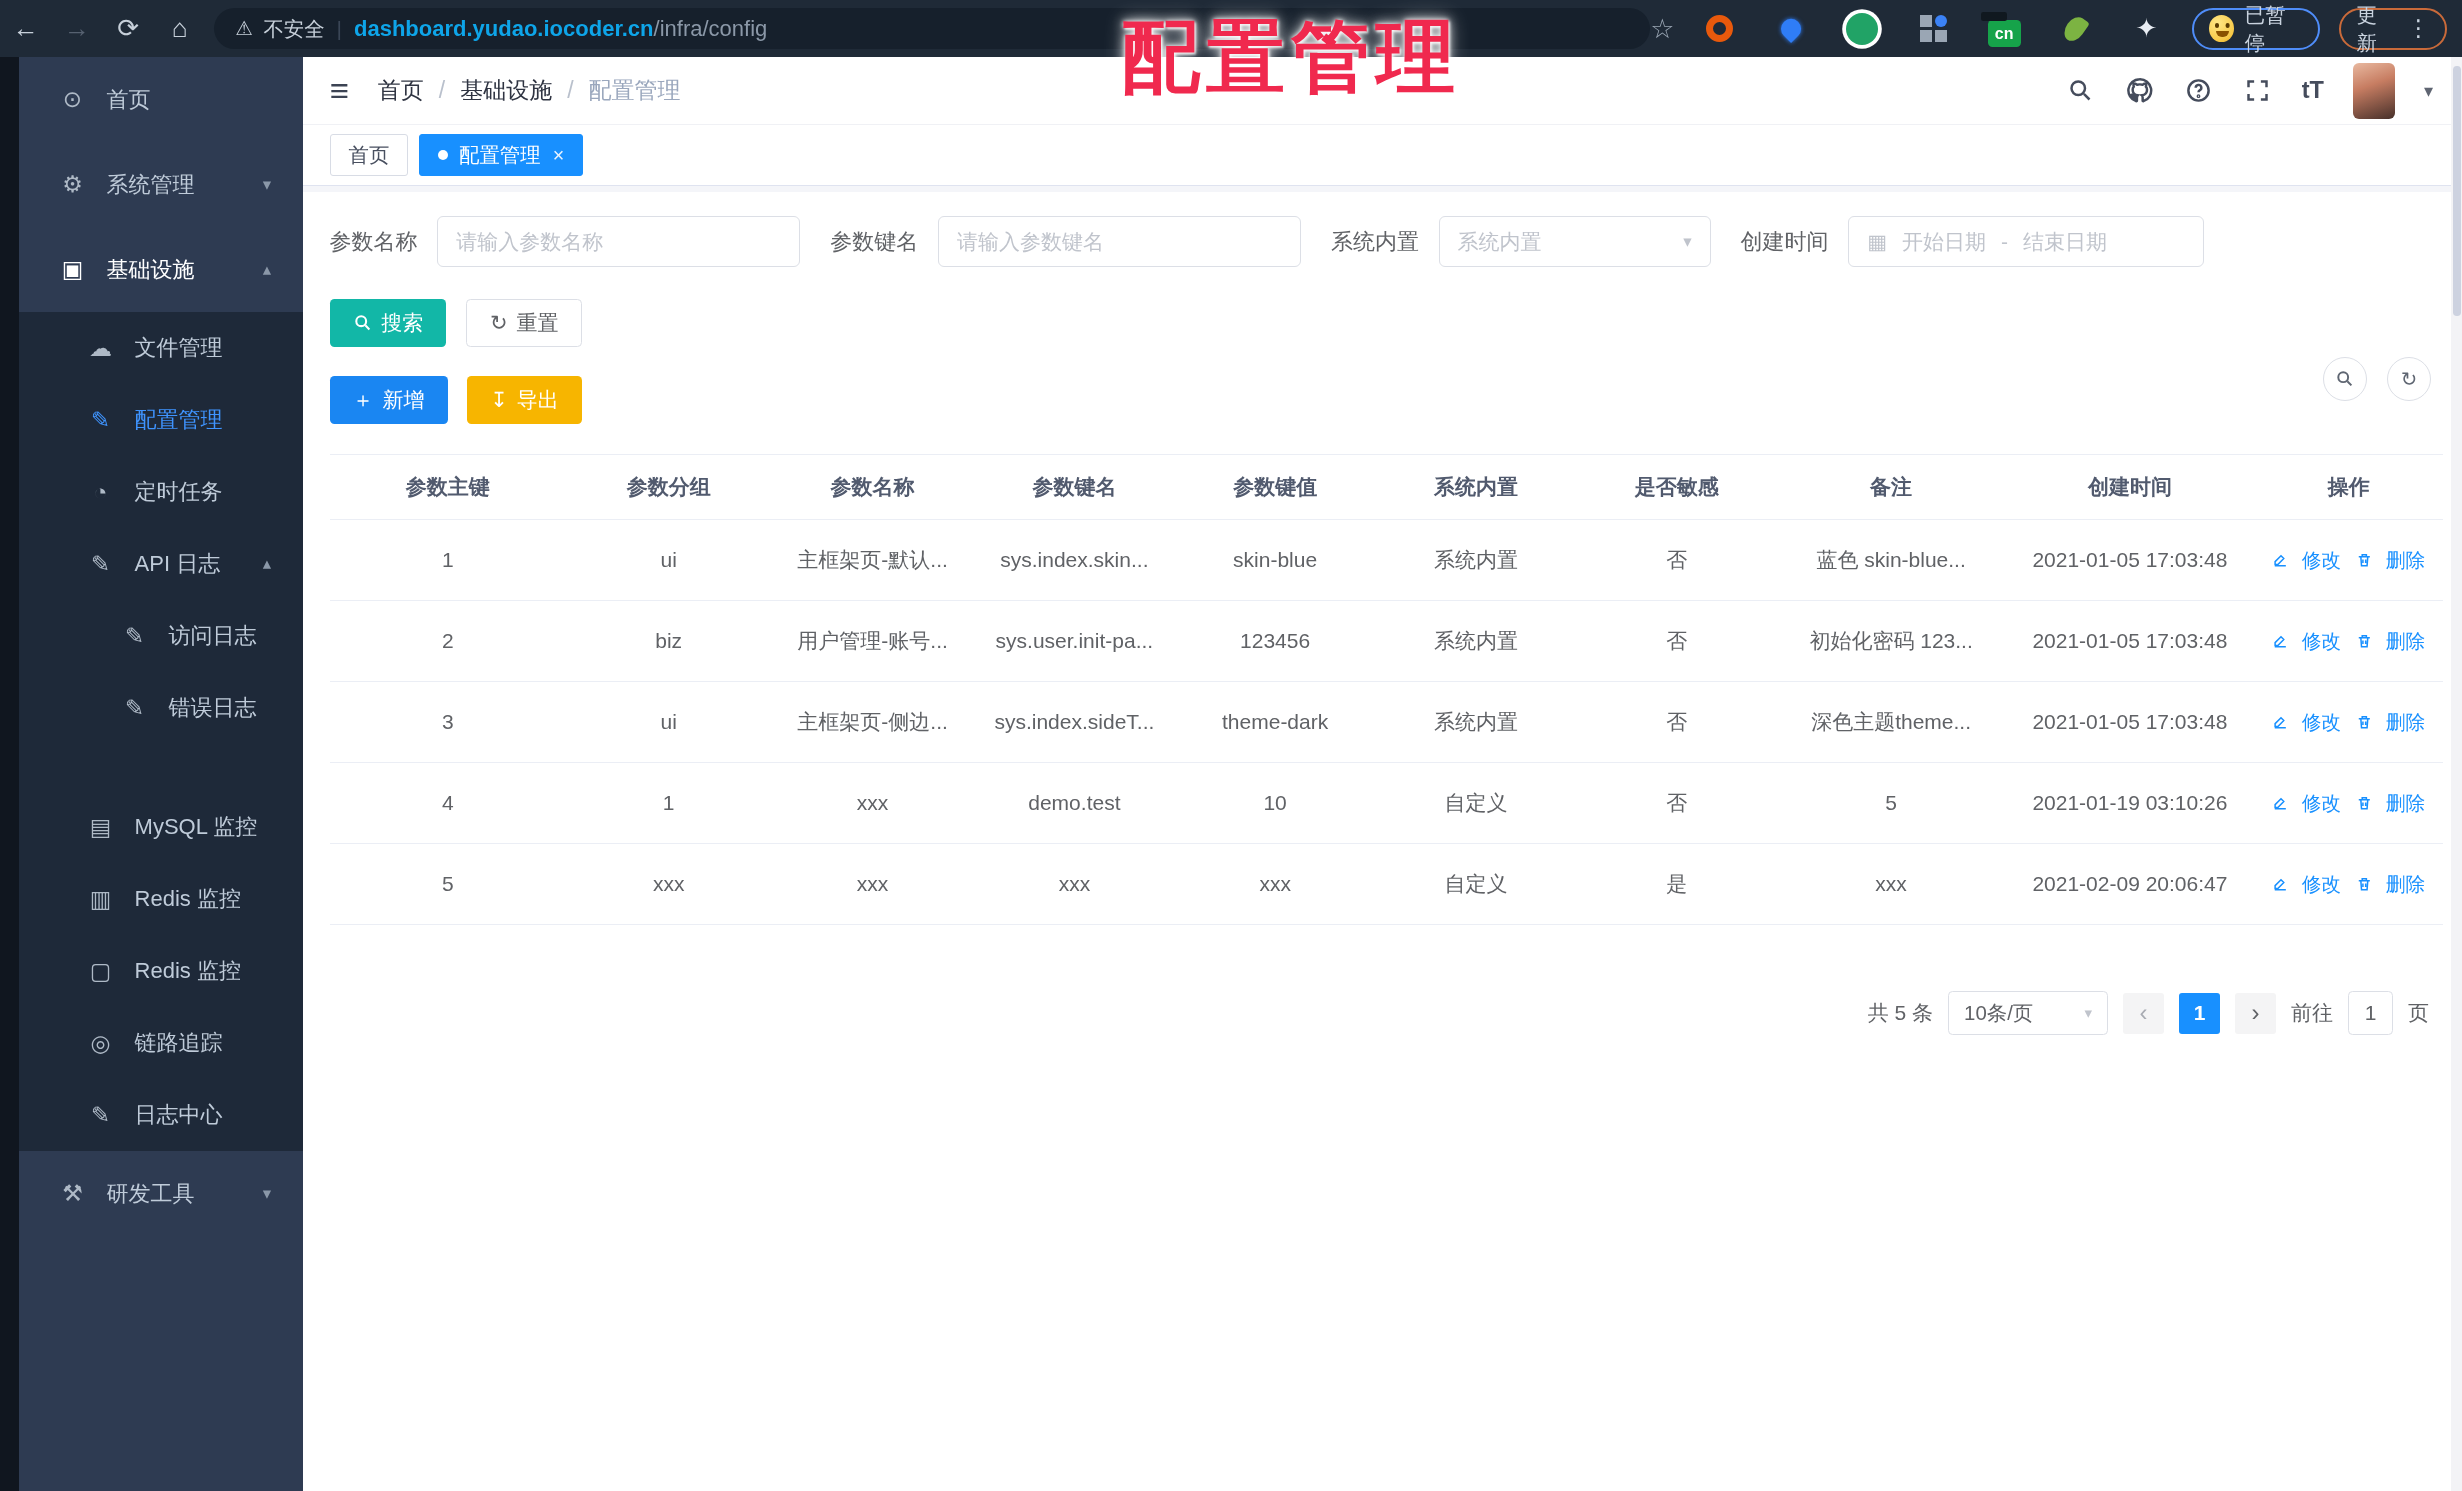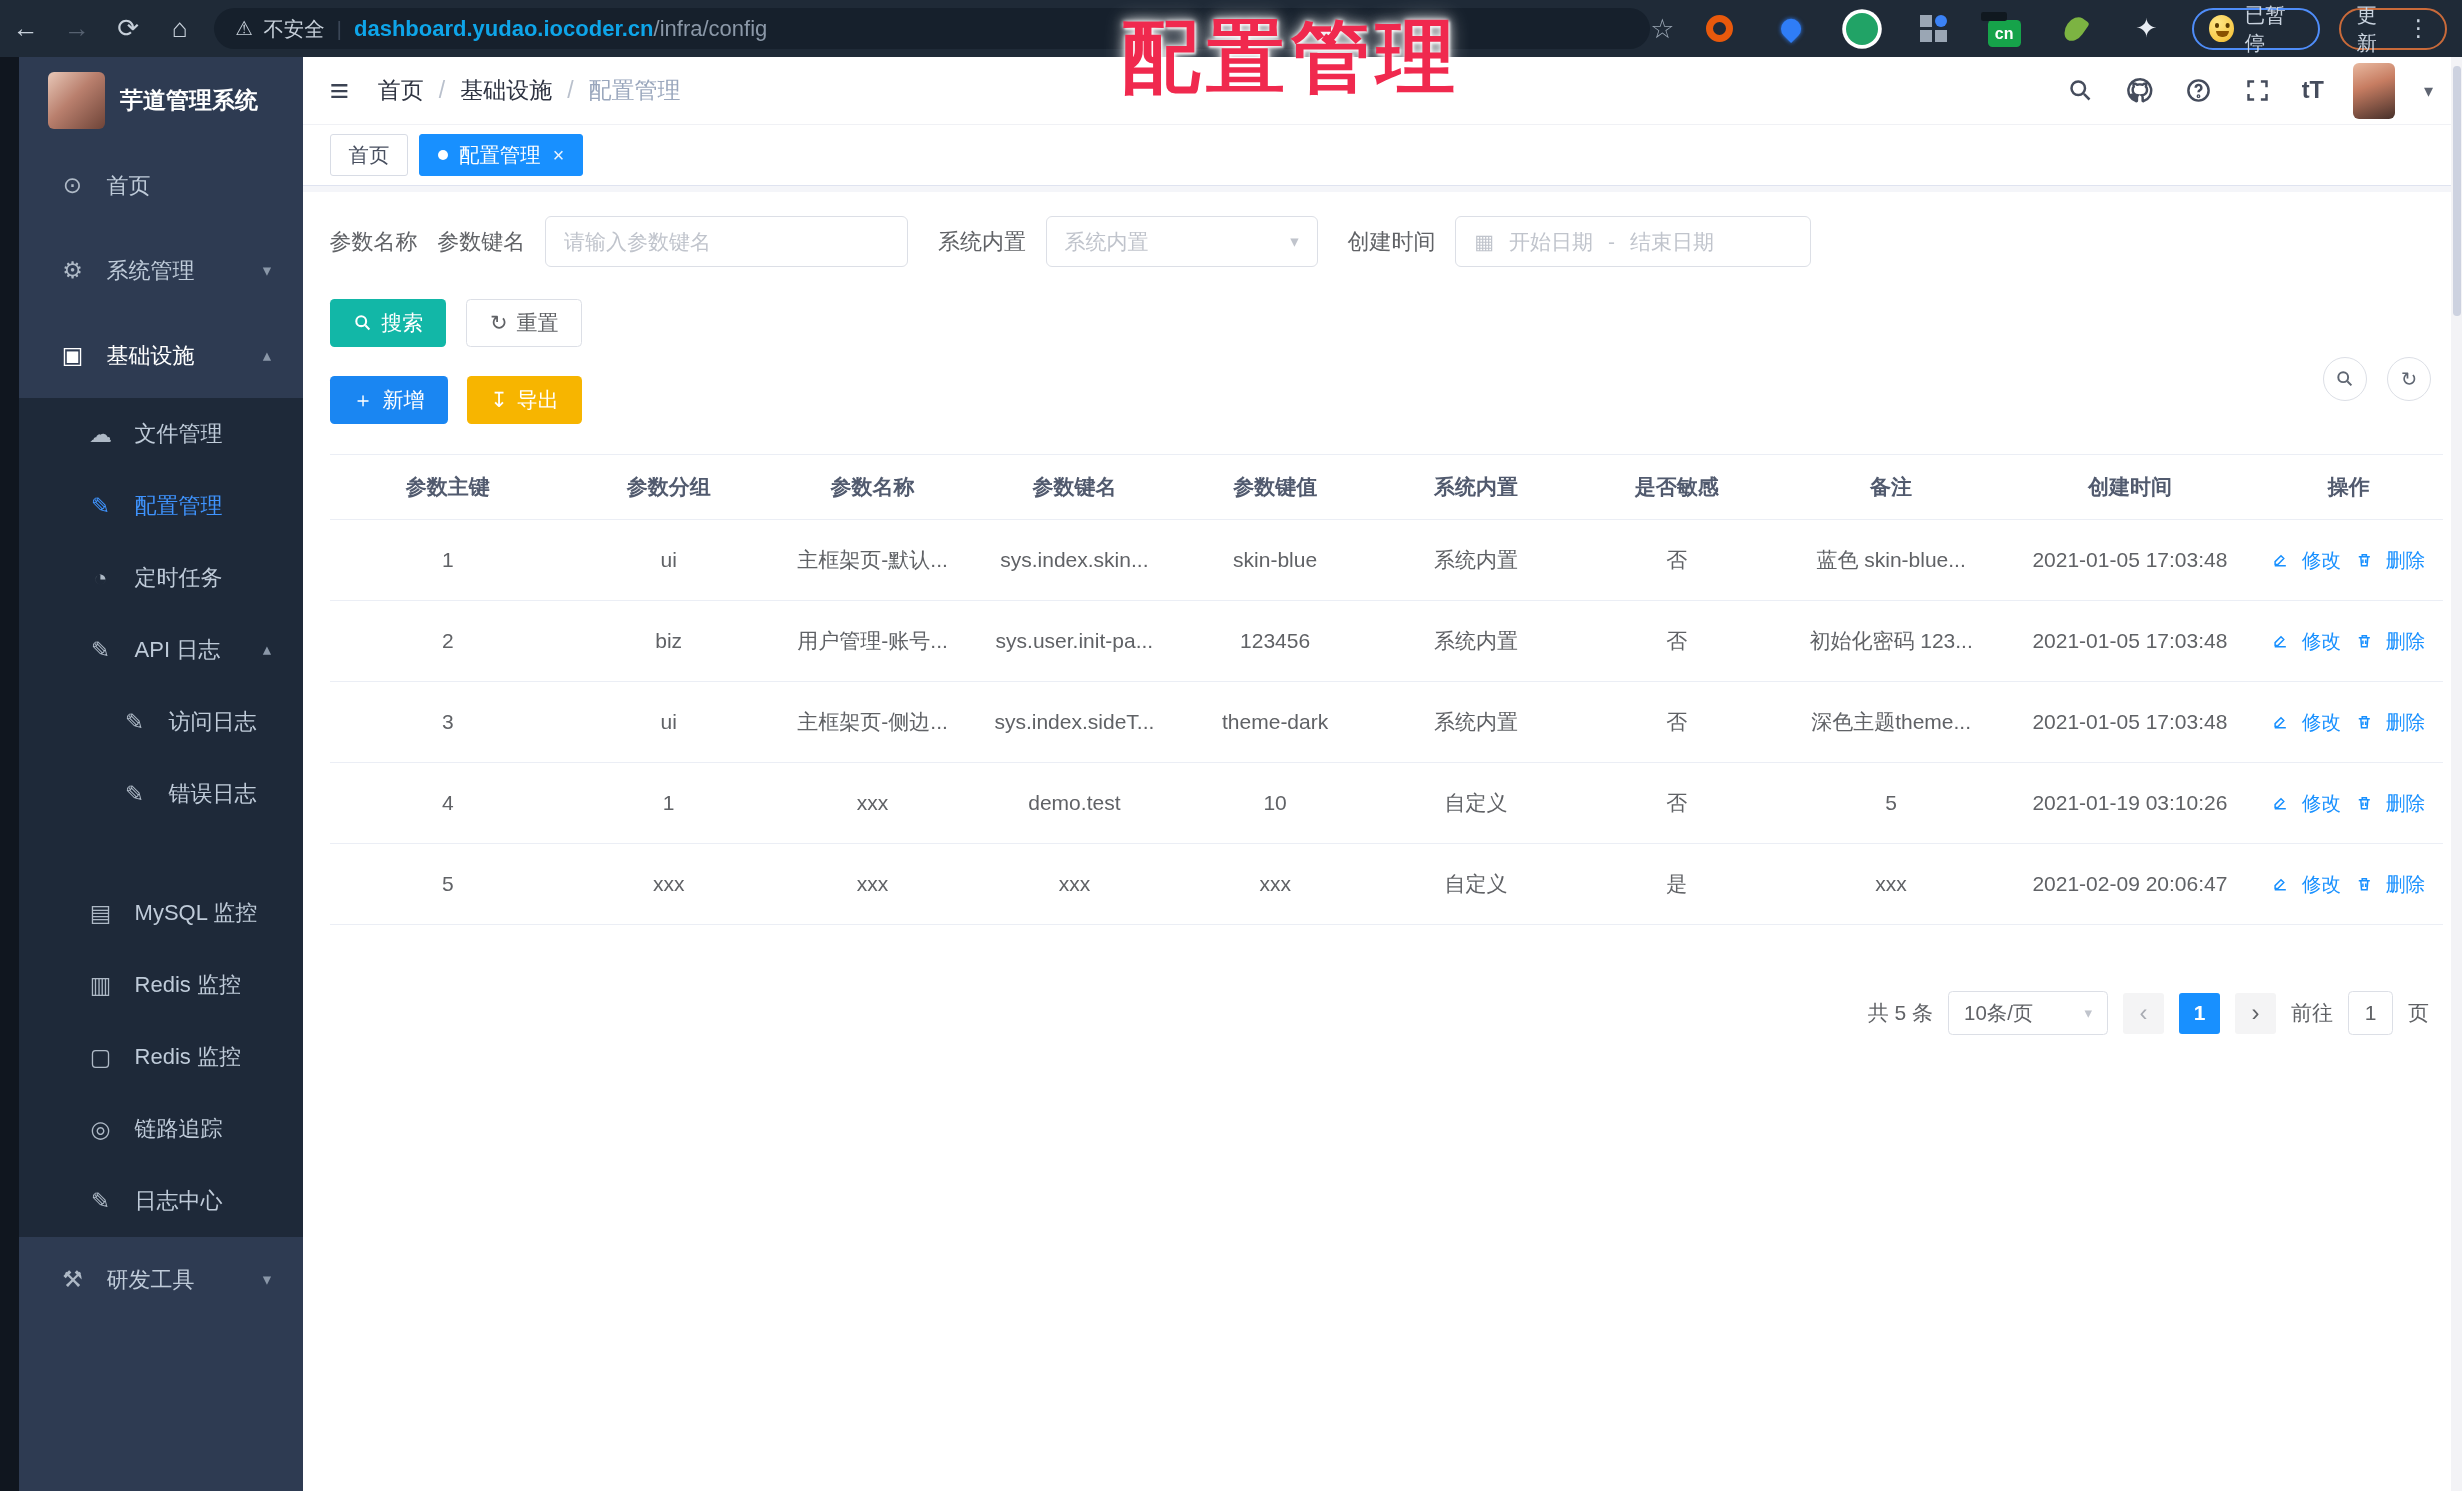--- a/index.html
+++ b/index.html
@@ -178,24 +178,20 @@
       <span class="pill update">
         <span class="pill-text">更新</span>
         <span class="kebab">⋮</span>
       </span>
     </div>
   </div>
 
   <div class="left-edge"></div>
 
   <div class="sidebar">
-    <div class="logo-row">
-      <div class="logo-img"></div>
-      <div class="logo-title">芋道管理系统</div>
-    </div>
     <div id="menu">
         <div class="menu-item root">
           <span class="mi-icon">⊙</span>
           <span class="mi-label">首页</span>
         </div>
         <div class="menu-item root">
           <span class="mi-icon">⚙</span>
           <span class="mi-label">系统管理</span>
           <span class="mi-chev">▾</span>
         </div>
@@ -308,20 +304,23 @@
         <span>配置管理</span>
         <span class="close">×</span>
       </span>
     </div>
     <div class="strip-gap"></div>
 
     <div class="content">
 
       <div class="filters">
         <span class="f-label">参数名称</span>
+        <span class="f-input">
+            <span>请输入参数名称</span>
+          </span>
         <span class="f-label">参数键名</span>
         <span class="f-input">
             <span>请输入参数键名</span>
           </span>
         <span class="f-label">系统内置</span>
         <span class="f-input f-select">
             <span>系统内置</span>
             <span class="sel-caret">▾</span>
           </span>
         <span class="f-label">创建时间</span>

